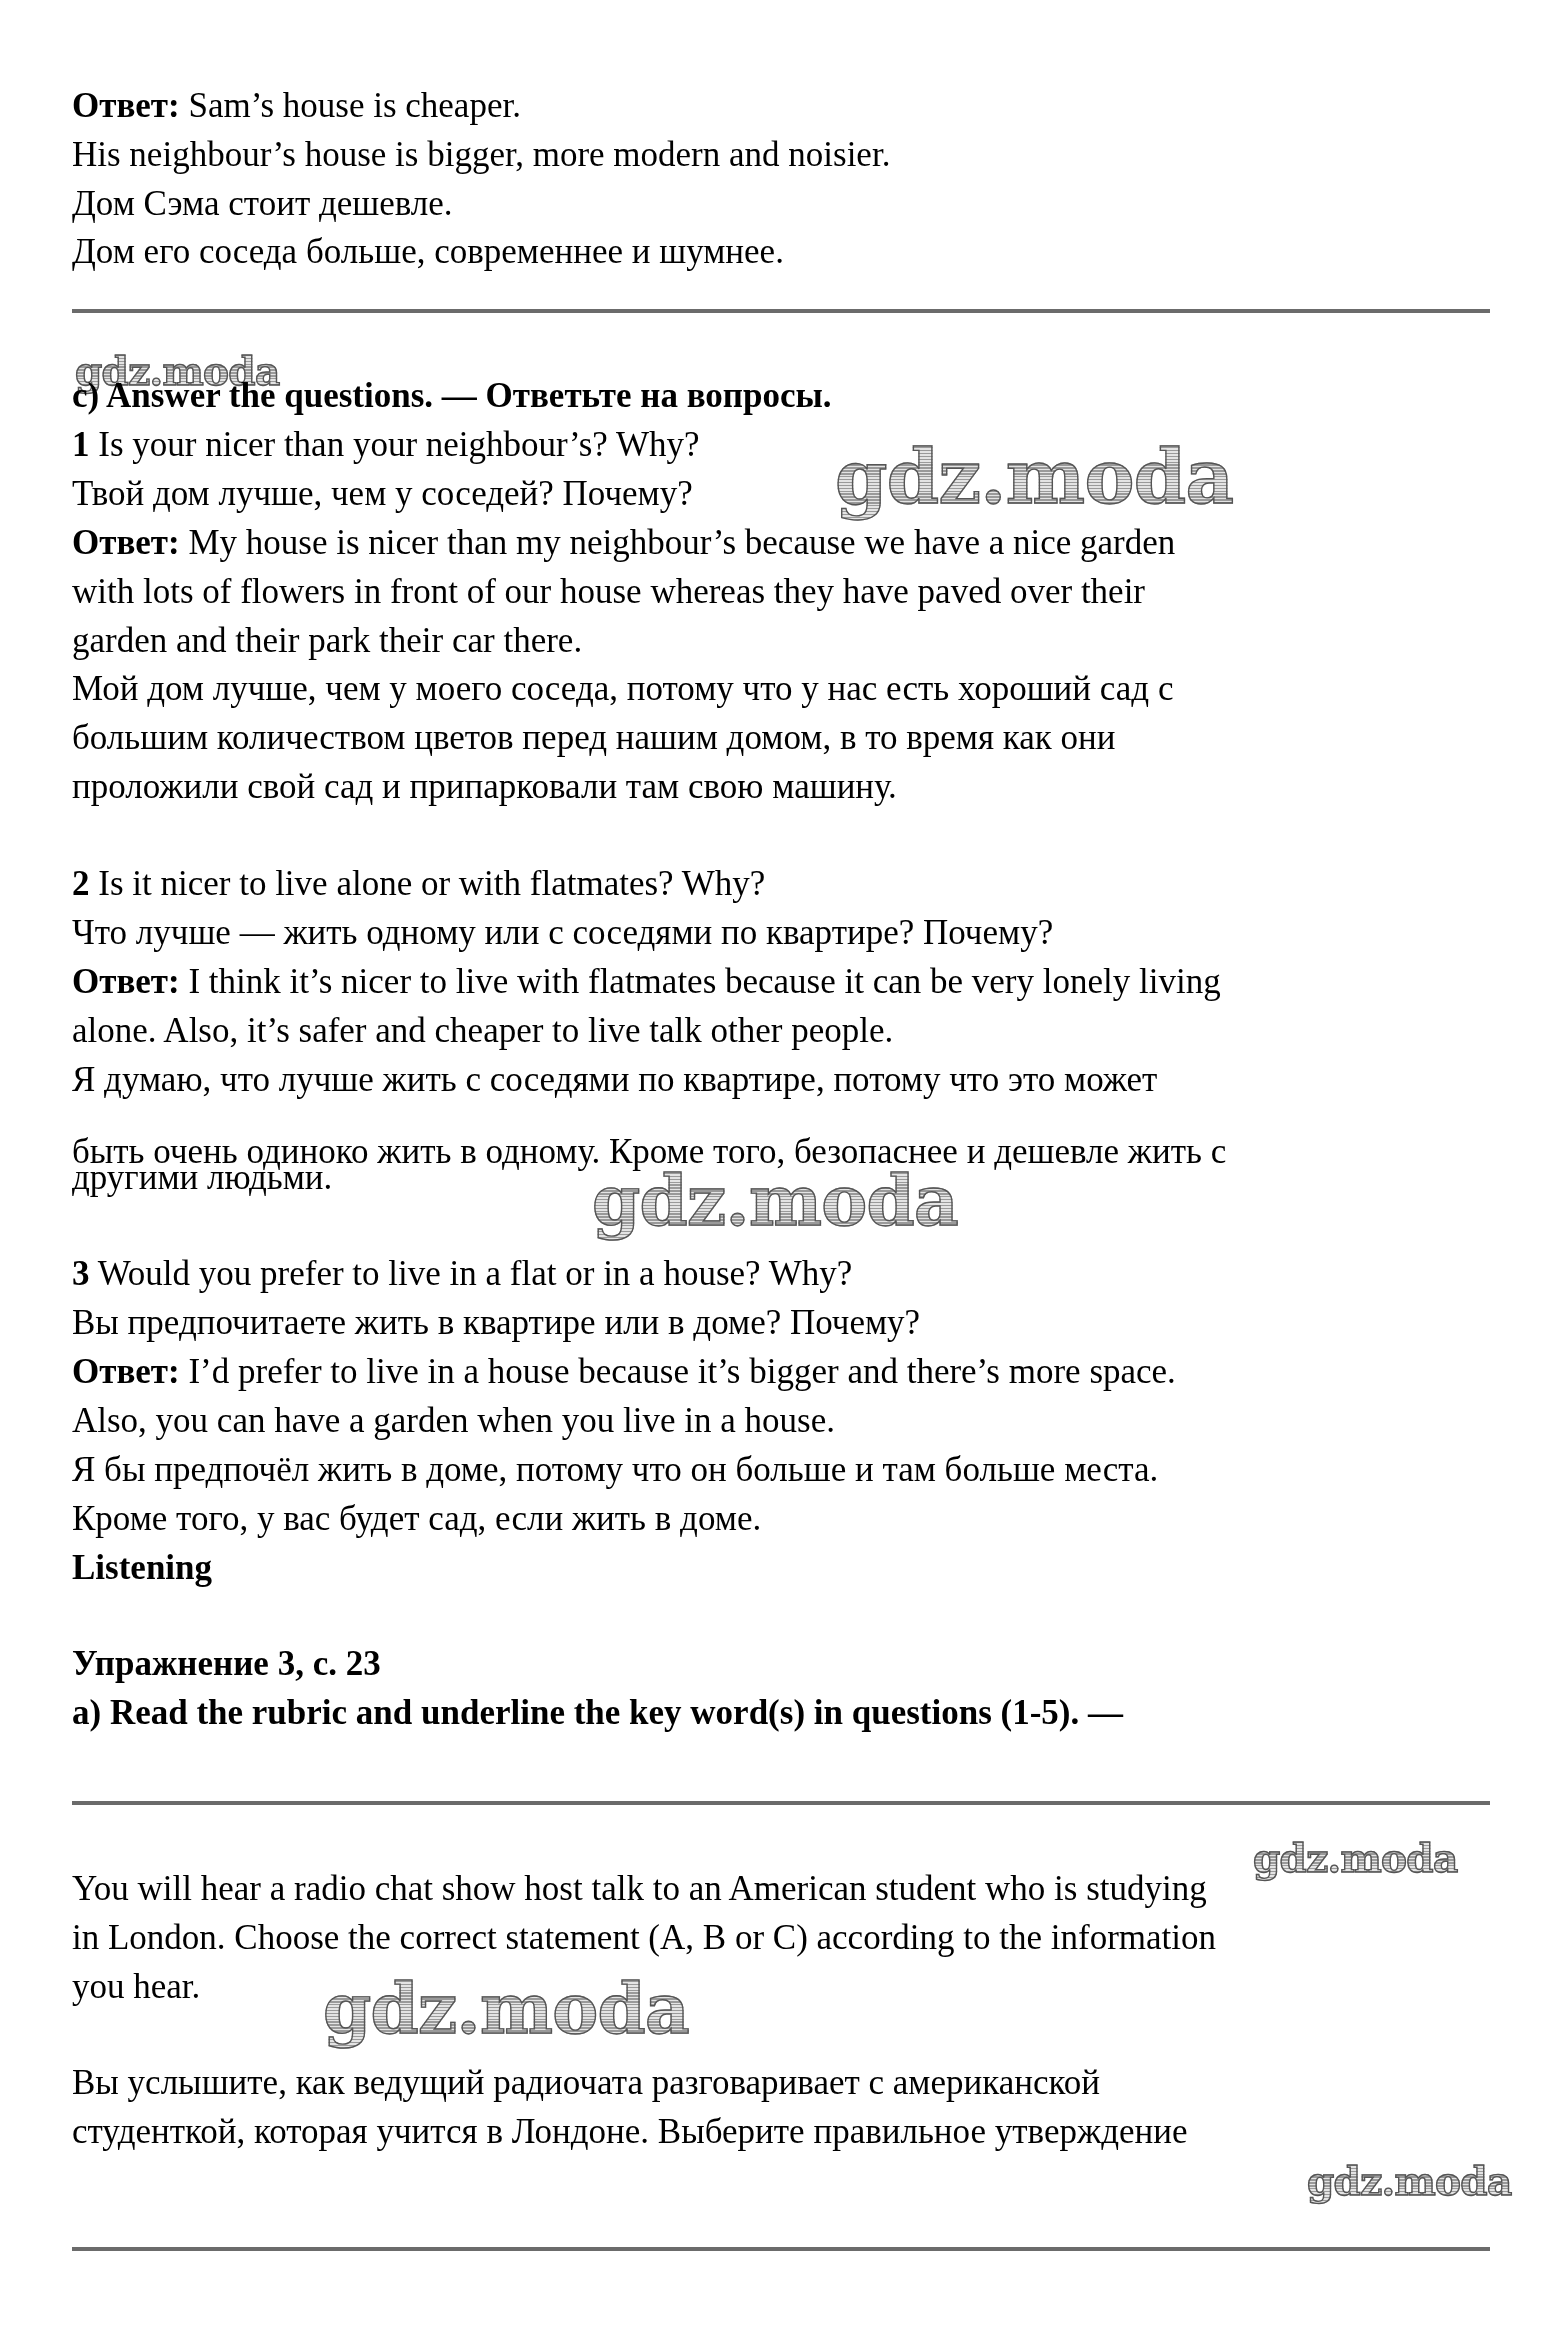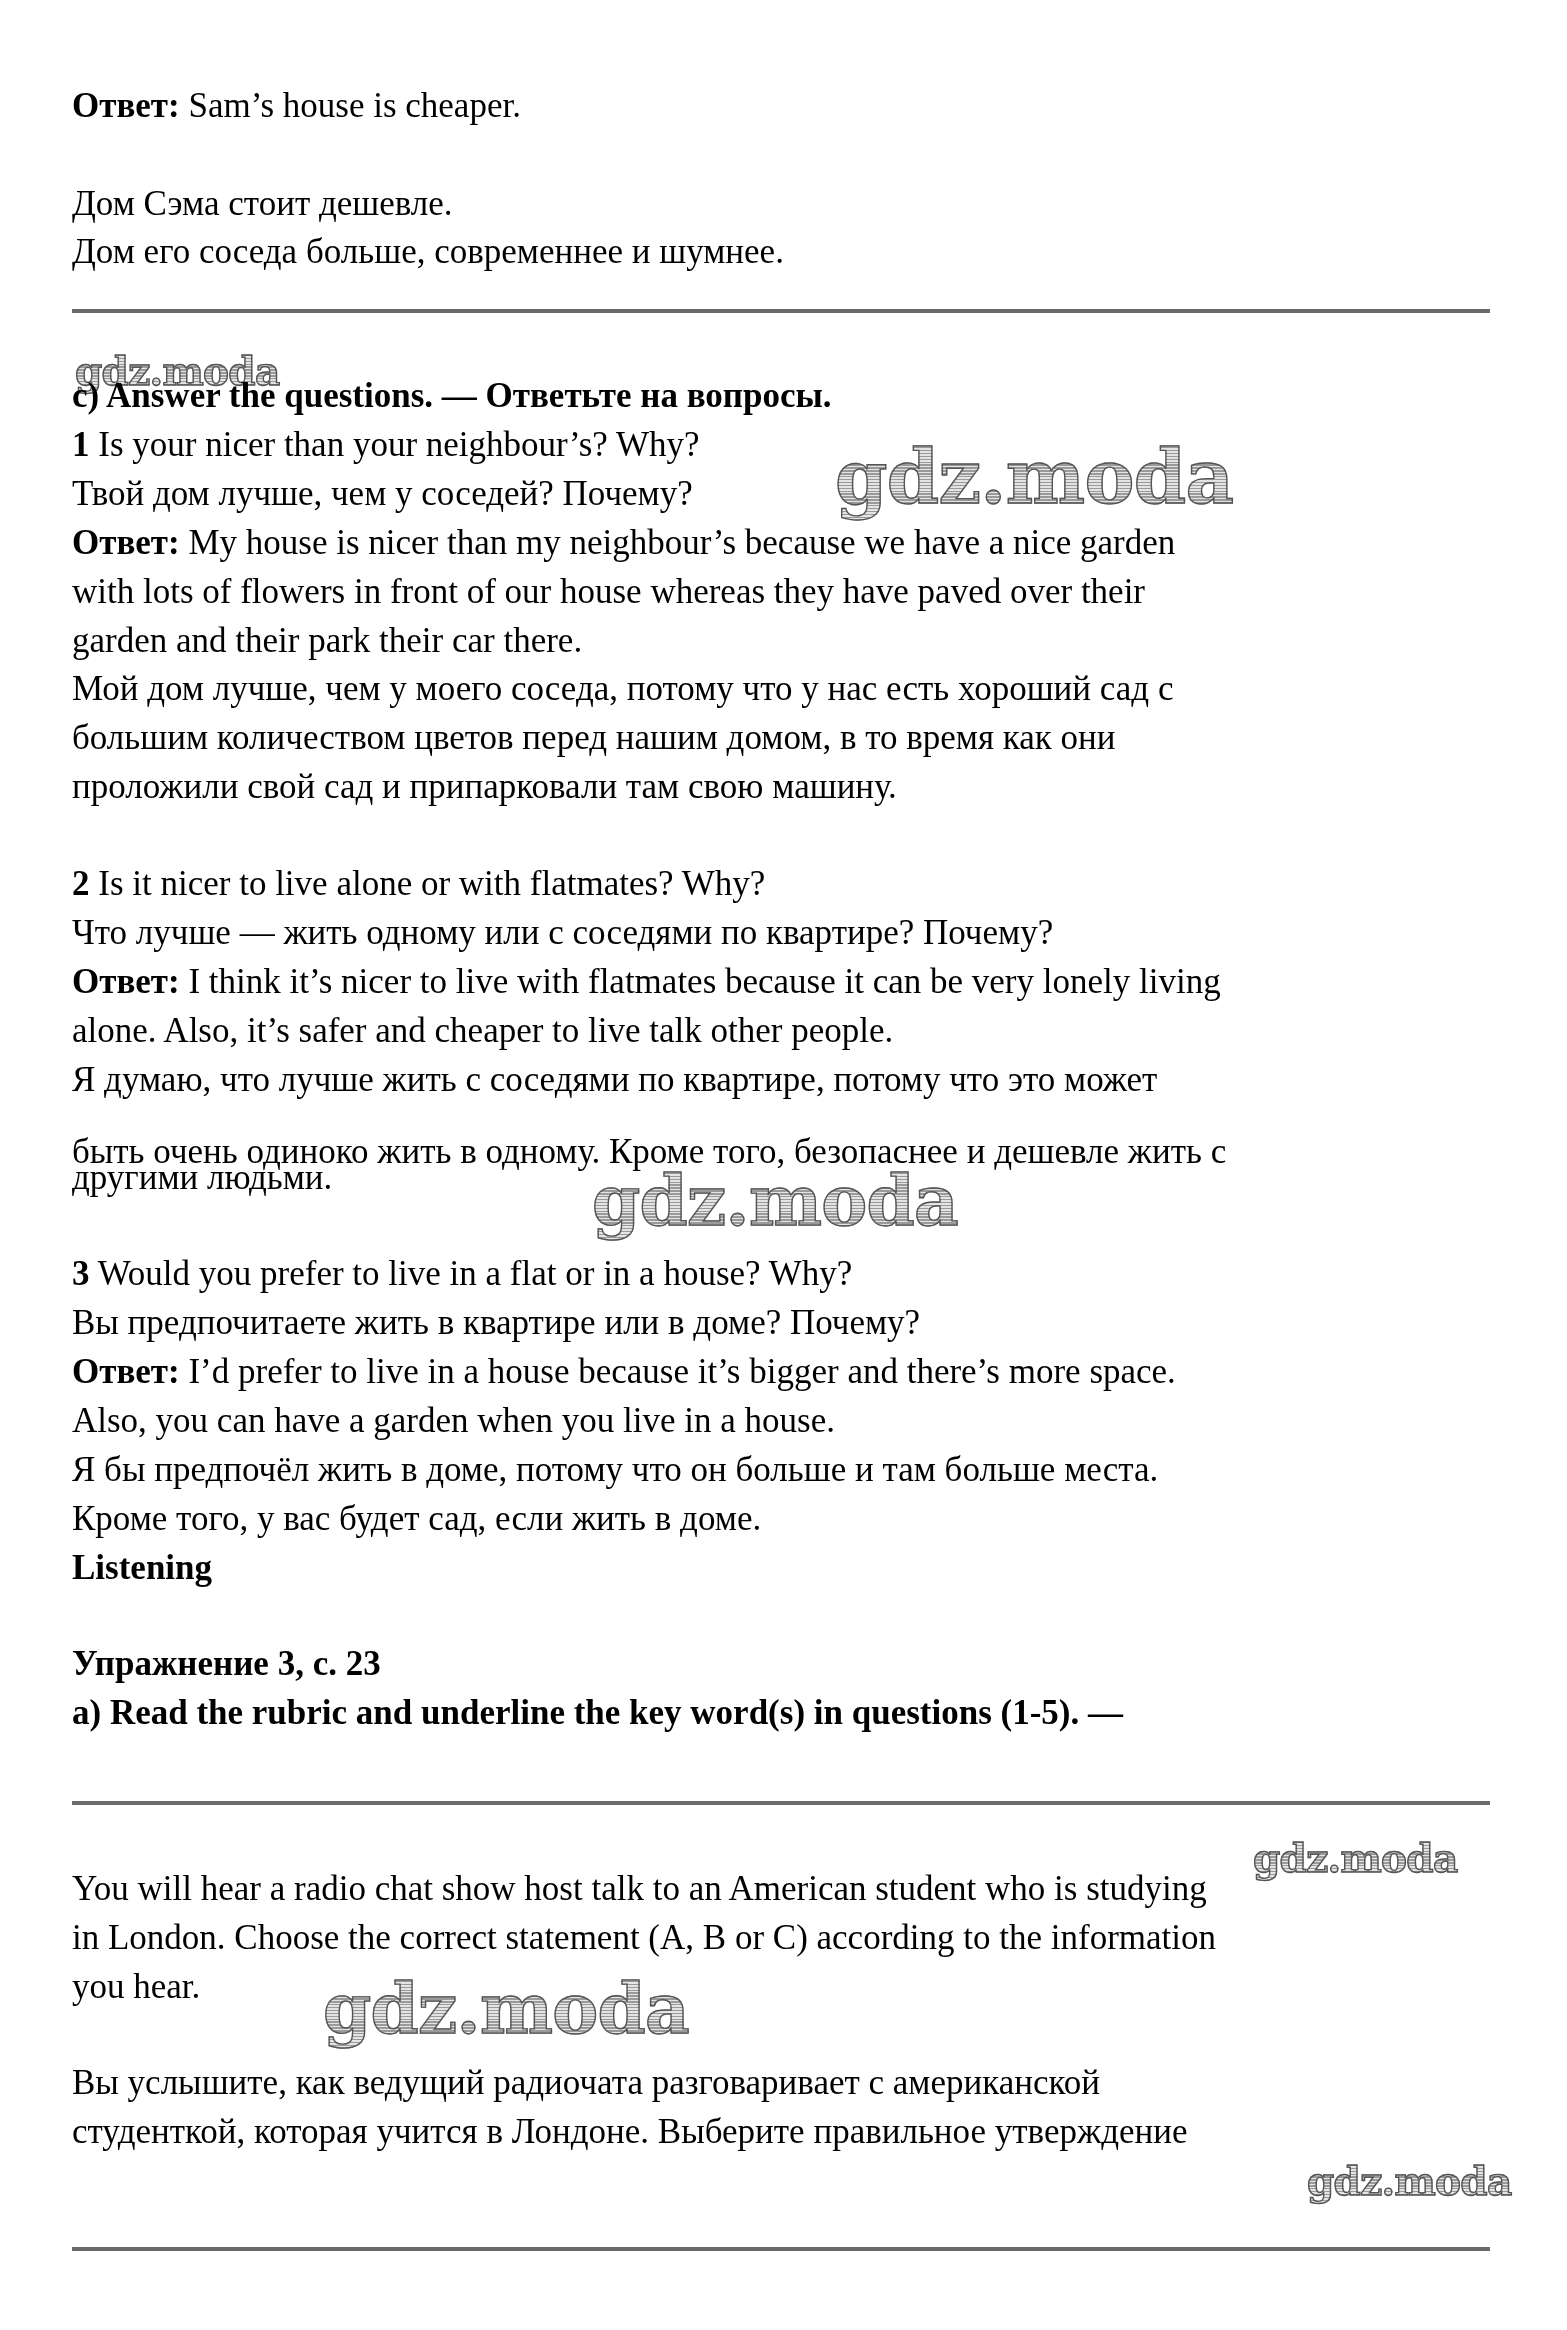--- a/index.html
+++ b/index.html
@@ -19,20 +19,21 @@
 </style>
 </head>
 <body>
 
 <div class="page">
 
   <div class="ln" style="top:81px">
     <span class="b">Ответ:</span>
     <span>Sam’s house is cheaper.</span>
   </div>
+  <div class="ln" style="top:130px">His neighbour’s house is bigger, more modern and noisier.</div>
   <div class="ln" style="top:179px">Дом Сэма стоит дешевле.</div>
   <div class="ln" style="top:227px">Дом его соседа больше, современнее и шумнее.</div>
 
   <div class="rule" style="top:309px"></div>
 
   <div class="wm wm-sm" style="left:75px;top:324px">gdz.moda</div>
 
   <div class="ln b" style="top:371px">c) Answer the questions. — Ответьте на вопросы.</div>
 
   <div class="ln" style="top:420px">

